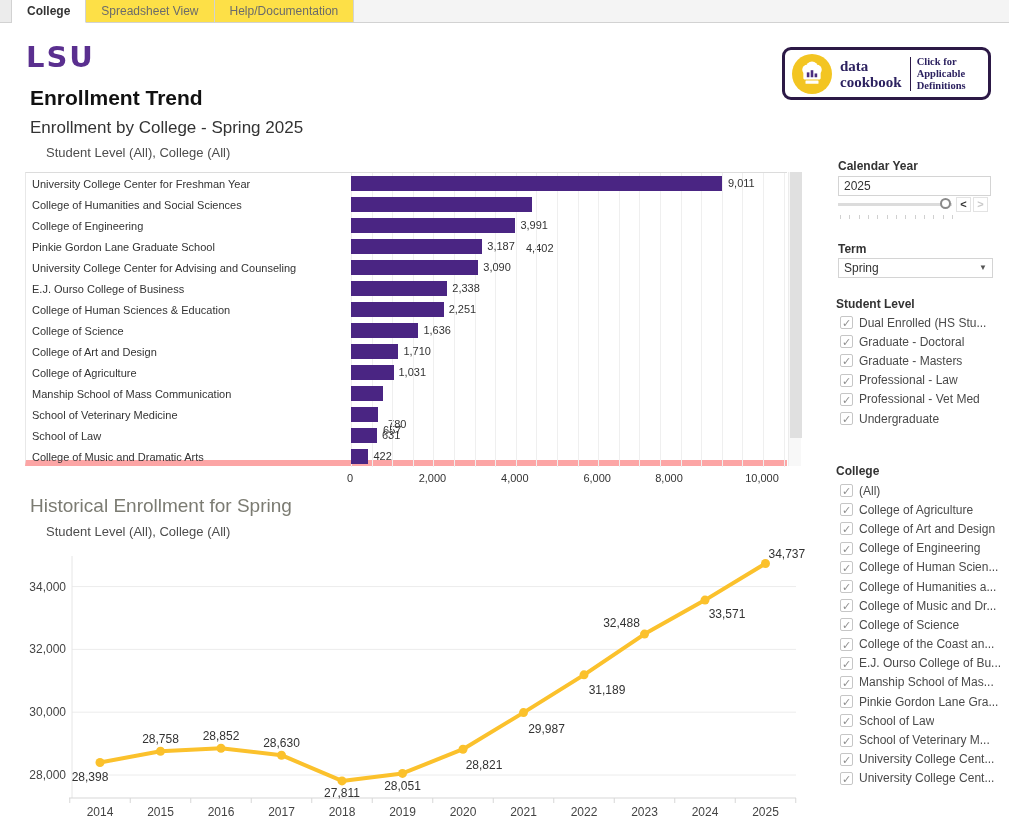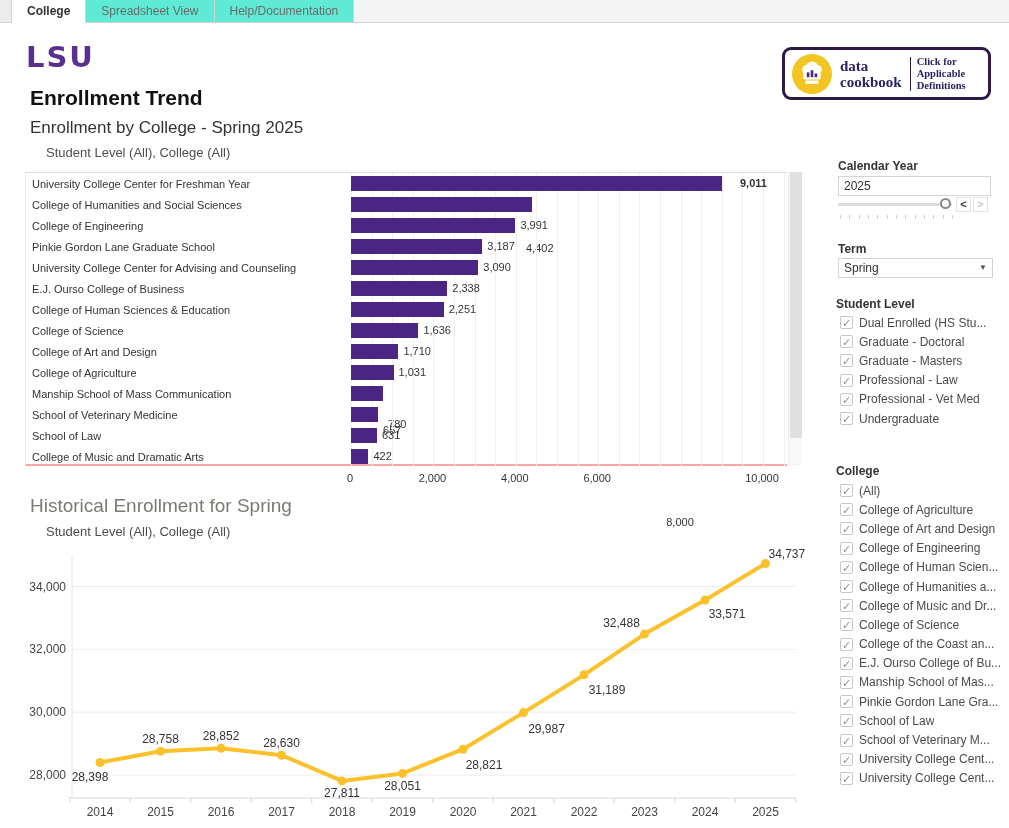--- a/index.html
+++ b/index.html
@@ -6,21 +6,21 @@
   html,body { background:#fff; }
   .page {
     position:relative; width:1009px; height:828px; overflow:hidden;
     background:#fff; font-family:"Liberation Sans", sans-serif; color:#333;
   }
   
   .tabbar { position:absolute; top:0; left:0; width:1009px; height:23px;
     display:flex; background:#f4f4f4; border-bottom:1px solid #d2d2d2; }
   .tab-sliver { width:12px; height:100%; background:#ececec; border-right:1px solid #d2d2d2; }
   .tab { padding:0 15px; font-size:12px; line-height:22px; color:#6b6b6b;
-    border-right:1px solid #d2d2d2; background:#5eead4; cursor:default; white-space:nowrap; }
+    border-right:1px solid #d2d2d2; background:#fde047; cursor:default; white-space:nowrap; }
   .tab.active { background:#fff; color:#333; font-weight:700;
     margin-bottom:-1px; border-bottom:1px solid #fff; }
   
   .logo { position:absolute; left:26px; top:40px; font-size:29px; font-weight:800;
     letter-spacing:2px; color:#5A2F8F; font-family:"DejaVu Sans", sans-serif; }
   .title { position:absolute; left:30px; top:86px; font-size:21px; font-weight:700; color:#111; }
   .subtitle { position:absolute; left:30px; top:118px; font-size:17px; color:#333; }
   .filter-summary { position:absolute; left:46px; top:145px; font-size:13px; color:#4d4d4d; }
   
   .cookbook { position:absolute; left:782px; top:47px; width:209px; height:53px;
@@ -28,21 +28,21 @@
     display:flex; align-items:center; cursor:pointer; }
   .cb-circle { width:40px; height:40px; border-radius:50%; background:#F3C522;
     margin-left:7px; display:flex; align-items:center; justify-content:center; flex:none; }
   .cb-brand { margin-left:8px; font-family:"Liberation Serif", serif; font-weight:700;
     font-size:15px; line-height:16px; color:#2D2260; }
   .cb-div { width:1px; height:34px; background:#2C1946; margin:0 6px 0 8px; flex:none; }
   .cb-note { font-family:"Liberation Serif", serif; font-weight:700; font-size:10.5px;
     line-height:12px; color:#2D2260; width:86px; }
   
   .barchart { position:absolute; left:25px; top:172px; width:762px; height:294px;
-    border-top:1px solid #dcdcdc; border-bottom:2px solid #fca5a5; border-left:1px solid #e8e8e8; }
+    border-top:1px solid #dcdcdc; border-bottom:6px solid #fca5a5; border-left:1px solid #e8e8e8; }
   .bar-row { display:flex; height:21px; align-items:center; }
   .bar-cat { width:325px; flex:none; font-size:11px; color:#333; padding-left:6px;
     white-space:nowrap; overflow:hidden; }
   .bar-zone { position:relative; flex:1; height:21px;
     background:repeating-linear-gradient(to right, #efefef 0 1px, transparent 1px 20.6px); }
   .bar { position:absolute; left:0; top:3px; height:15px; background:#4A2583; }
   .bar-val { position:absolute; top:3px; font-size:11px; color:#333; line-height:15px; }
   .bar-axis { position:absolute; left:350px; top:472px; width:440px; height:16px; }
   .bar-axis span { position:absolute; transform:translateX(-50%); font-size:11px; color:#333; }
   .vscroll { position:absolute; left:788px; top:172px; width:13px; height:294px;
@@ -121,21 +121,21 @@
     <div class="cb-div"></div>
     <div class="cb-note">Click for Applicable Definitions</div>
   </div>
 
   <div class="barchart">
     <div id="bar-rows">
         <div class="bar-row">
           <div class="bar-cat">University College Center for Freshman Year</div>
           <div class="bar-zone">
             <div class="bar" style="width: 371.3px; background: rgb(74, 37, 131);"></div>
-            <div class="bar-val" style="left: 389px; font-weight: bold;">9,011</div>
+            <div class="bar-val" style="left: 377px;">9,011</div>
           </div>
         </div>
         <div class="bar-row">
           <div class="bar-cat">College of Humanities and Social Sciences</div>
           <div class="bar-zone">
             <div class="bar" style="width: 181.4px; background: rgb(74, 37, 131);"></div>
             <div class="bar-val" style="left: 175px; margin-top: 44px;">4,402</div>
           </div>
         </div>
         <div class="bar-row">
@@ -222,21 +222,21 @@
             <div class="bar-val" style="left: 22.4px;">422</div>
           </div>
         </div>
       </div>
   </div>
   <div class="bar-axis" id="bar-axis">
       <span style="left: 0px;">0</span>
       <span style="left: 82.4px;">2,000</span>
       <span style="left: 164.8px;">4,000</span>
       <span style="left: 247.2px;">6,000</span>
-      <span style="left: 330px; margin-top: 44px;">8,000</span>
+      <span style="left: 319px;">8,000</span>
       <span style="left: 412px;">10,000</span>
     </div>
   <div class="vscroll">
     <div class="thumb"></div>
   </div>
 
   <div class="hist-title">Historical Enrollment for Spring</div>
   <div class="hist-sub">Student Level (All), College (All)</div>
   <svg class="linechart" id="line-svg" width="790" height="280" viewBox="0 0 790 280">
       <line x1="52" y1="227" x2="776" y2="227" stroke="#ececec" stroke-width="1"></line>

